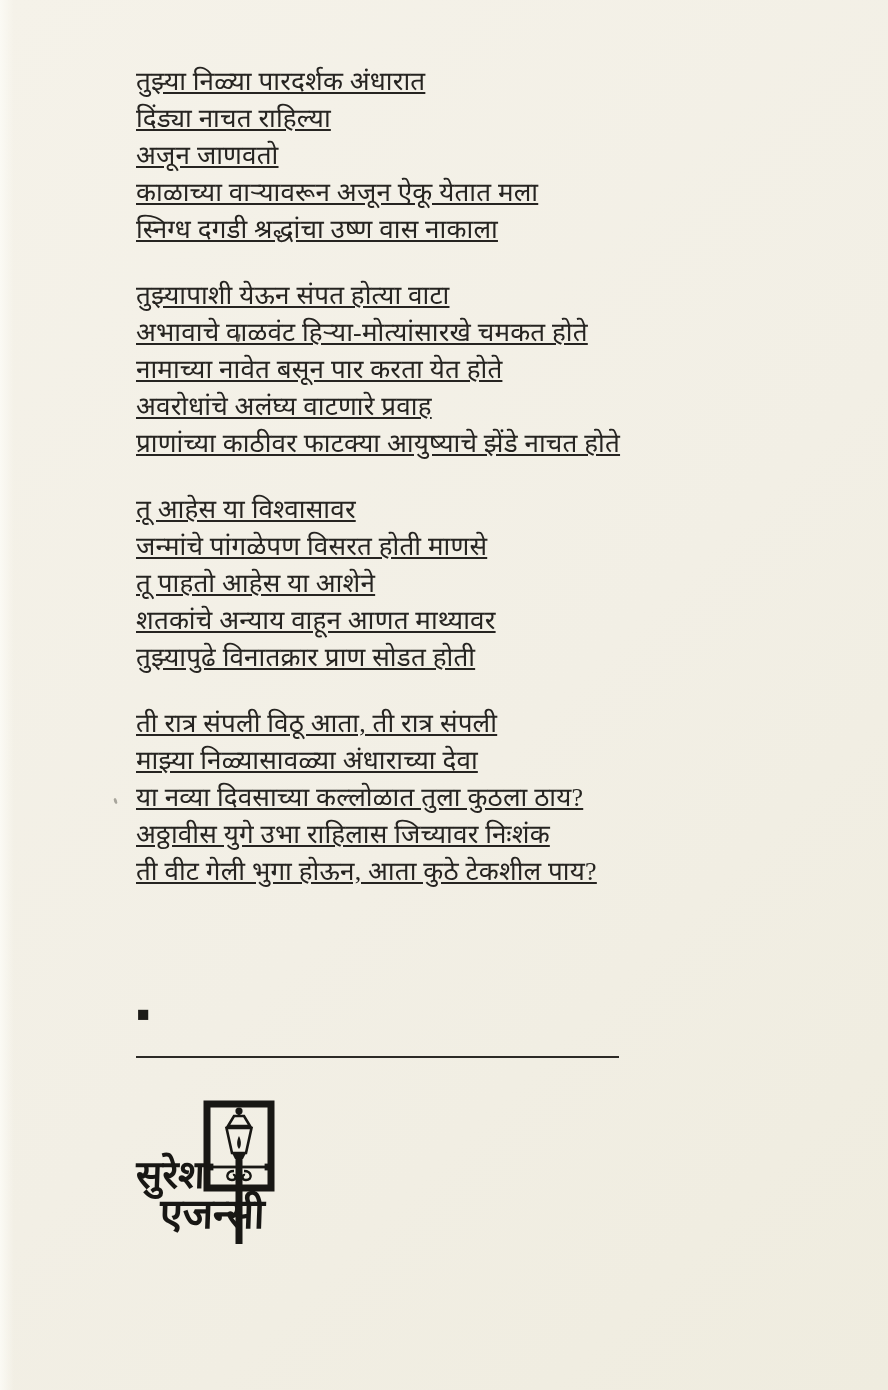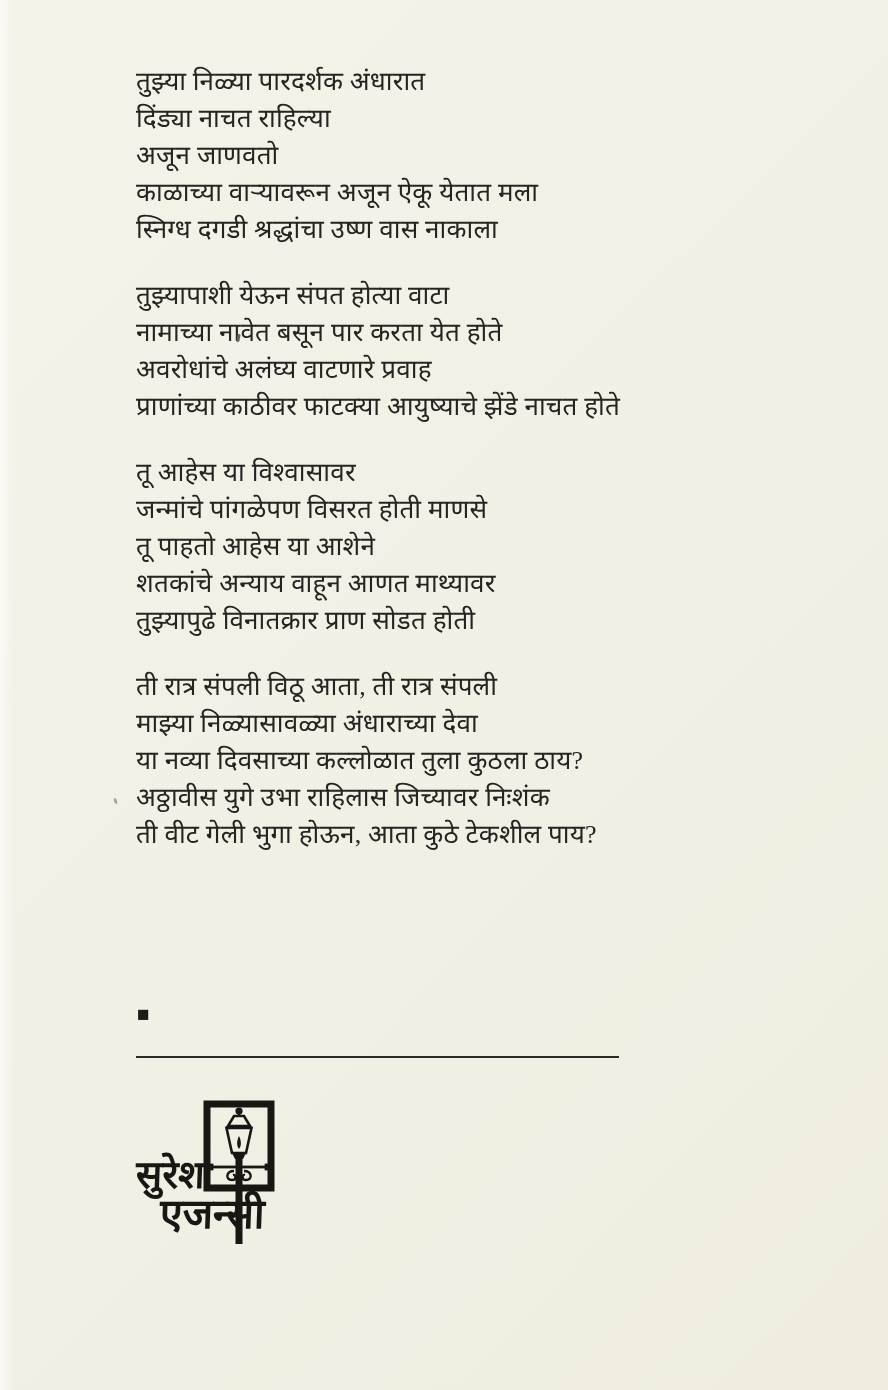--- a/index.html
+++ b/index.html
@@ -17,21 +17,21 @@
     overflow: hidden;
     font-family: "Liberation Serif", "DejaVu Serif", serif;
     color: #262421;
   }
   .poem {
     position: absolute;
     left: 136px;
     top: 63px;
     width: 620px;
   }
-  .stanza { margin: 0 0 29px 0; }
+  .stanza { margin: 0 0 29px 0; text-decoration: underline; }
   .poem-line {
     font-size: 26px;
     line-height: 37px;
     white-space: nowrap;
     color: #262421;
     letter-spacing: 0.2px;
   }
   .end-mark {
     position: absolute;
     left: 137px;
@@ -94,20 +94,21 @@
     <div class="stanza">
       <div class="poem-line">तुझ्या निळ्या पारदर्शक अंधारात</div>
       <div class="poem-line">दिंड्या नाचत राहिल्या</div>
       <div class="poem-line">अजून जाणवतो</div>
       <div class="poem-line">काळाच्या वाऱ्यावरून अजून ऐकू येतात मला</div>
       <div class="poem-line">स्निग्ध दगडी श्रद्धांचा उष्ण वास नाकाला</div>
     </div>
 
     <div class="stanza">
       <div class="poem-line">तुझ्यापाशी येऊन संपत होत्या वाटा</div>
+      <div class="poem-line">अभावाचे वाळवंट हिऱ्या-मोत्यांसारखे चमकत होते</div>
       <div class="poem-line">नामाच्या नावेत बसून पार करता येत होते</div>
       <div class="poem-line">अवरोधांचे अलंघ्य वाटणारे प्रवाह</div>
       <div class="poem-line">प्राणांच्या काठीवर फाटक्या आयुष्याचे झेंडे नाचत होते</div>
     </div>
 
     <div class="stanza">
       <div class="poem-line">तू आहेस या विश्वासावर</div>
       <div class="poem-line">जन्मांचे पांगळेपण विसरत होती माणसे</div>
       <div class="poem-line">तू पाहतो आहेस या आशेने</div>
       <div class="poem-line">शतकांचे अन्याय वाहून आणत माथ्यावर</div>

